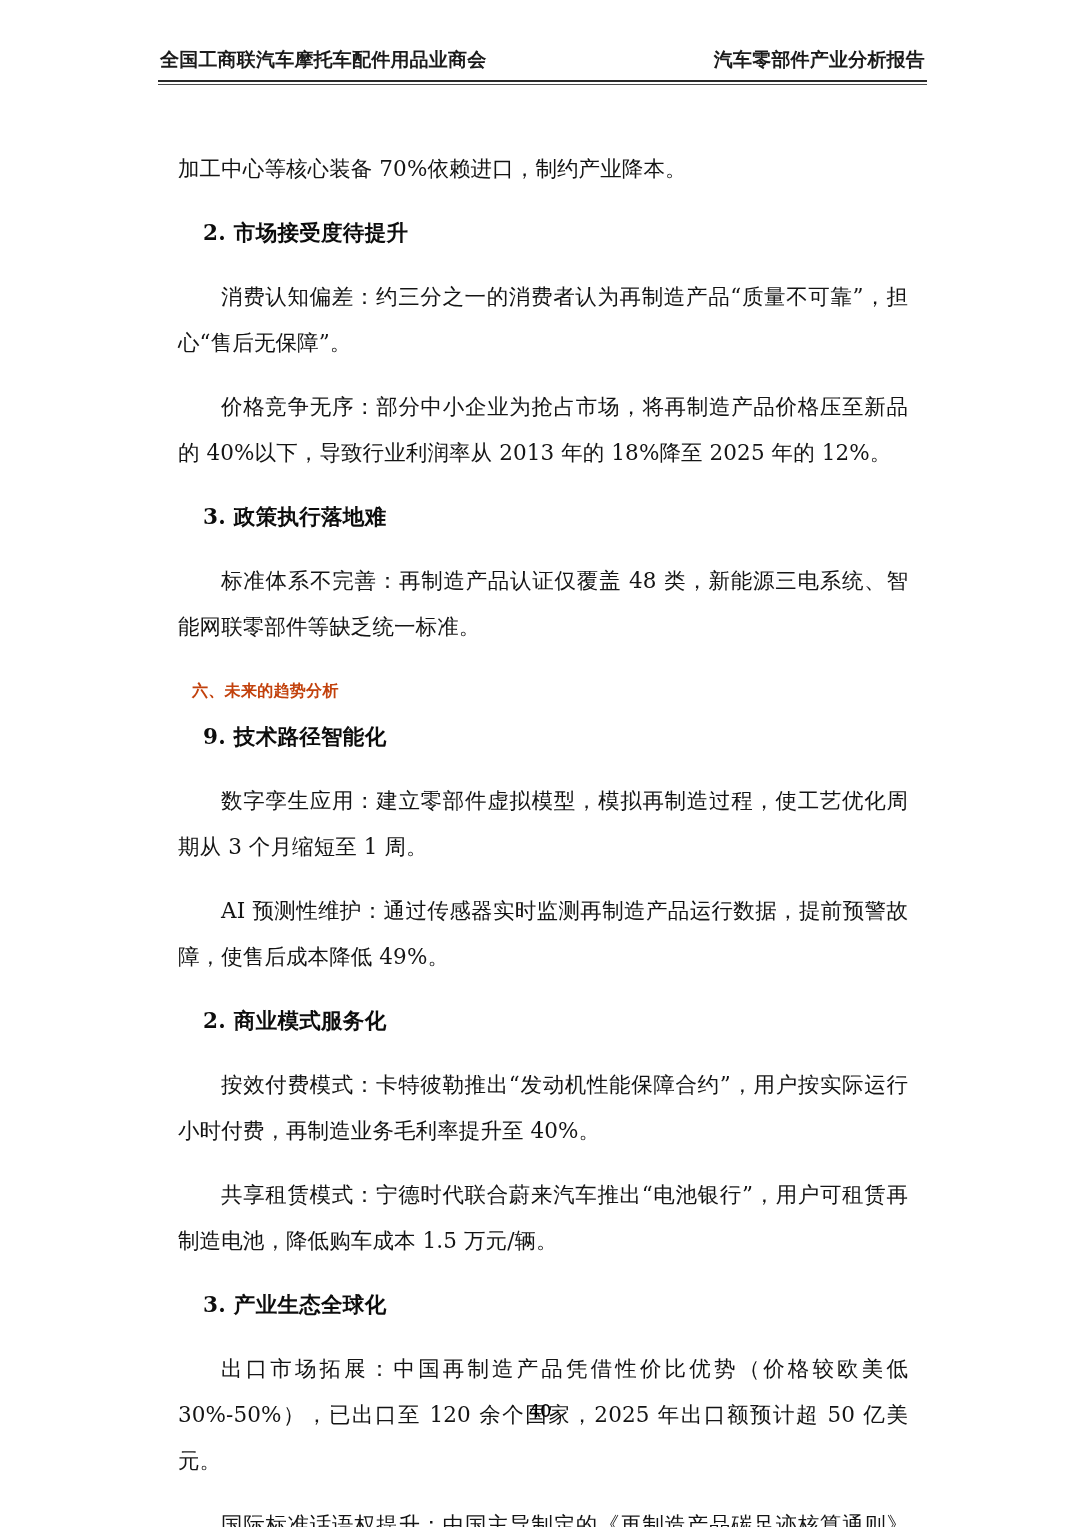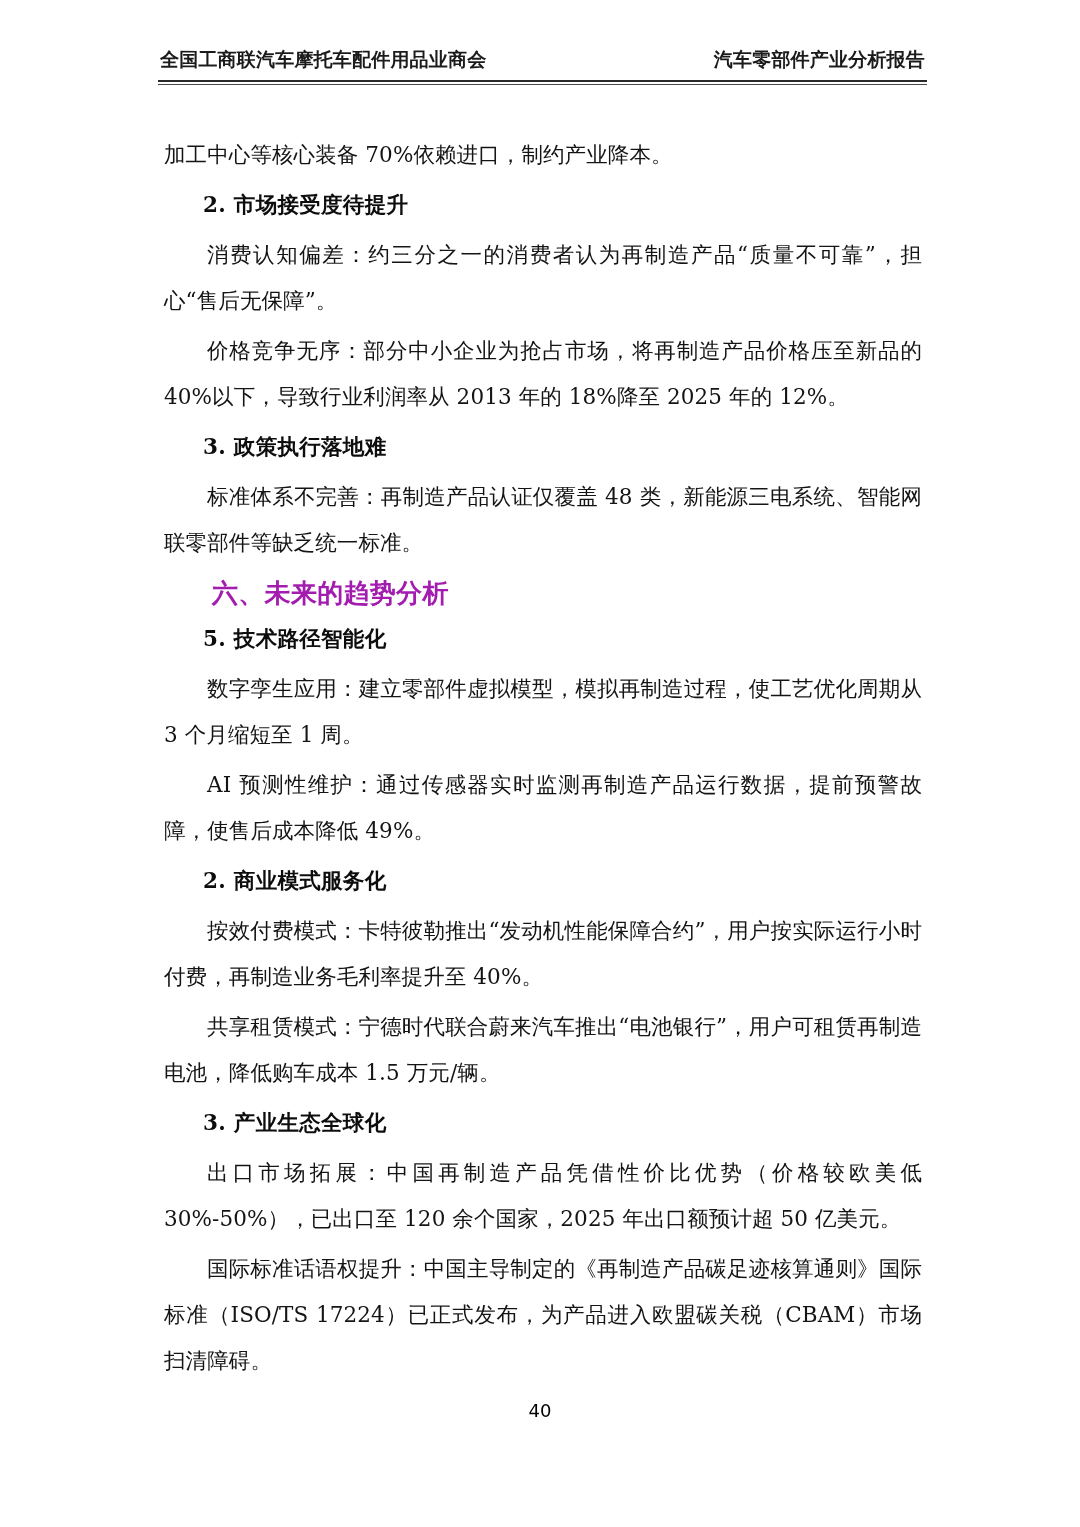--- a/index.html
+++ b/index.html
@@ -49,21 +49,21 @@
 
   
   .body {
     position: absolute;
     left: 160px;
     top: 128px;
     width: 766px;
   }
 
   p.para {
-    margin: 4px;
+    margin: 18px;
     font-size: 21.5px;
     line-height: 46px;
     text-align: justify;
     text-justify: inter-character;
     text-indent: 2em;
     color: #141414;
     letter-spacing: 0.1px;
   }
   p.para.noindent {
     text-indent: 0;
@@ -73,25 +73,25 @@
     margin: 0;
     font-size: 21.5px;
     line-height: 46px;
     font-weight: 700;
     text-indent: 2em;
     color: #0d0d0d;
     letter-spacing: 0.3px;
   }
   h2.section-heading {
     margin: 0;
-    font-size: 26px;
+    font-size: 16px;
     line-height: 46px;
     font-weight: 700;
     text-indent: 2em;
-    color: #a21caf;
+    color: #c2410c;
     letter-spacing: 0.3px;
   }
 
   
   .page-number {
     position: absolute;
     left: 0;
     right: 0;
     top: 1400px;
     text-align: center;
@@ -113,21 +113,21 @@
   <div class="header-rule thin"></div>
 
   <div class="body" id="body-column">
       <p class="para noindent">加工中心等核心装备 70%依赖进口，制约产业降本。</p>
       <h3 class="heading">2. 市场接受度待提升</h3>
       <p class="para">消费认知偏差：约三分之一的消费者认为再制造产品“质量不可靠”，担心“售后无保障”。</p>
       <p class="para">价格竞争无序：部分中小企业为抢占市场，将再制造产品价格压至新品的 40%以下，导致行业利润率从 2013 年的 18%降至 2025 年的 12%。</p>
       <h3 class="heading">3. 政策执行落地难</h3>
       <p class="para">标准体系不完善：再制造产品认证仅覆盖 48 类，新能源三电系统、智能网联零部件等缺乏统一标准。</p>
       <h2 class="section-heading">六、未来的趋势分析</h2>
-      <h3 class="heading">5. 技术路径智能化</h3>
+      <h3 class="heading">9. 技术路径智能化</h3>
       <p class="para">数字孪生应用：建立零部件虚拟模型，模拟再制造过程，使工艺优化周期从 3 个月缩短至 1 周。</p>
       <p class="para">AI 预测性维护：通过传感器实时监测再制造产品运行数据，提前预警故障，使售后成本降低 49%。</p>
       <h3 class="heading">2. 商业模式服务化</h3>
       <p class="para">按效付费模式：卡特彼勒推出“发动机性能保障合约”，用户按实际运行小时付费，再制造业务毛利率提升至 40%。</p>
       <p class="para">共享租赁模式：宁德时代联合蔚来汽车推出“电池银行”，用户可租赁再制造电池，降低购车成本 1.5 万元/辆。</p>
       <h3 class="heading">3. 产业生态全球化</h3>
       <p class="para">出口市场拓展：中国再制造产品凭借性价比优势（价格较欧美低 30%-50%），已出口至 120 余个国家，2025 年出口额预计超 50 亿美元。</p>
       <p class="para">国际标准话语权提升：中国主导制定的《再制造产品碳足迹核算通则》国际标准（ISO/TS 17224）已正式发布，为产品进入欧盟碳关税（CBAM）市场扫清障碍。</p>
     </div>
 

